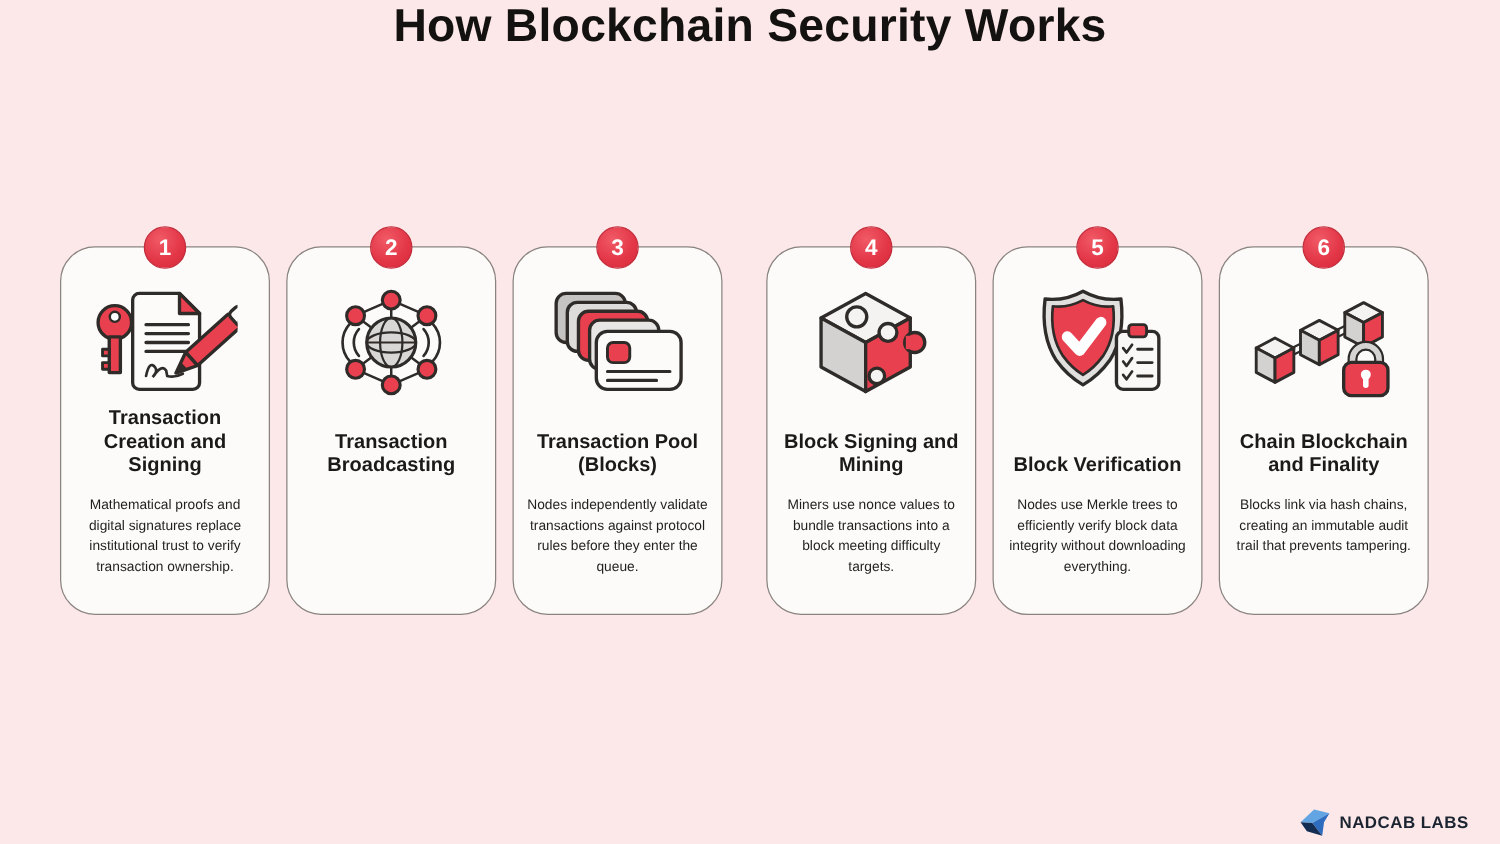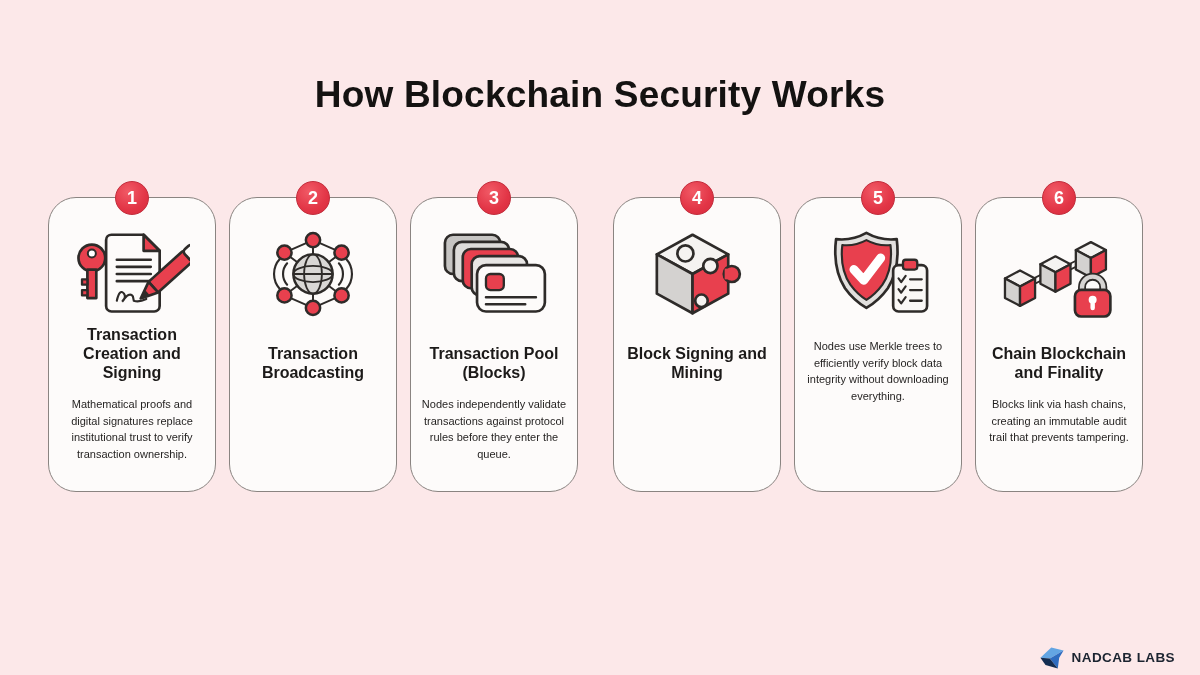--- a/index.html
+++ b/index.html
@@ -4,21 +4,20 @@
 <style>
   html,body{margin:0;padding:0;}
   body{
     width:1200px;height:675px;
     background:#fce8e9;
     font-family:"Liberation Sans", sans-serif;
     position:relative;overflow:hidden;color:#1c1a19;
   }
   .main-title{
     margin:0;
-    padding-top:74px;
     text-align:center;
     font-size:37px;
     font-weight:800;
     letter-spacing:.2px;
     color:#141211;
   }
   .cards{
     position:absolute;
     left:48px;top:197px;
     display:flex;
@@ -171,37 +170,39 @@
         <polygon points="20,28 60,50 60,94 20,72" fill="#d4d2d0" stroke="#2e2b29" stroke-width="3" stroke-linejoin="round"></polygon>
         <polygon points="60,50 100,28 100,72 60,94" fill="#e8404e" stroke="#2e2b29" stroke-width="3" stroke-linejoin="round"></polygon>
         <circle cx="104" cy="50" r="9" fill="#e8404e" stroke="#2e2b29" stroke-width="3"></circle>
         <rect x="96" y="44" width="6" height="12" fill="#e8404e"></rect>
         <circle cx="52" cy="27" r="9" fill="#f5f3f1" stroke="#2e2b29" stroke-width="3"></circle>
         <circle cx="80" cy="41" r="8" fill="#f5f3f1" stroke="#2e2b29" stroke-width="3"></circle>
         <circle cx="70" cy="80" r="7" fill="#f5f3f1" stroke="#2e2b29" stroke-width="3"></circle>
       </svg>
     </div>
     <h3 class="card-title">Block Signing and Mining</h3>
+    <p class="card-desc">Miners use nonce values to bundle transactions into a block meeting difficulty targets.</p>
   </div>
 
   <div class="card">
     <div class="badge">
       <span>5</span>
     </div>
     <div class="icon-area">
       <svg viewBox="0 0 130 100" width="116" height="92">
         <path d="M52 4 Q68 13 86 11 Q90 44 76 66 Q66 80 52 88 Q38 80 28 66 Q14 44 18 11 Q36 13 52 4 Z" fill="#e2e0de" stroke="#2e2b29" stroke-width="3" stroke-linejoin="round"></path>
         <path d="M52 12 Q65 19 79 17.5 Q82 44 70 62 Q62 73 52 79 Q42 73 34 62 Q22 44 25 17.5 Q39 19 52 12 Z" fill="#e8404e" stroke="#2e2b29" stroke-width="2.4" stroke-linejoin="round"></path>
         <path d="M38 45 L49 57 L68 32" fill="none" stroke="#ffffff" stroke-width="10" stroke-linecap="round" stroke-linejoin="round"></path>
         <rect x="82" y="40" width="38" height="52" rx="6" fill="#faf8f6" stroke="#2e2b29" stroke-width="3"></rect>
         <rect x="93" y="34" width="16" height="11" rx="3" fill="#e8404e" stroke="#2e2b29" stroke-width="2.6"></rect>
         <path d="M88 55 l3 4 l5 -7 M88 67 l3 4 l5 -7 M88 79 l3 4 l5 -7" fill="none" stroke="#2e2b29" stroke-width="2.4" stroke-linecap="round" stroke-linejoin="round"></path>
         <path d="M101 56 H114 M101 68 H114 M101 80 H114" stroke="#2e2b29" stroke-width="2.6" stroke-linecap="round"></path>
       </svg>
     </div>
+    <h3 class="card-title">Block Verification</h3>
     <p class="card-desc">Nodes use Merkle trees to efficiently verify block data integrity without downloading everything.</p>
   </div>
 
   <div class="card">
     <div class="badge">
       <span>6</span>
     </div>
     <div class="icon-area">
       <svg viewBox="0 0 140 100" width="124" height="92">
         <path d="M34 62 L58 50 M74 46 L98 34" stroke="#2e2b29" stroke-width="8" stroke-linecap="round"></path>

